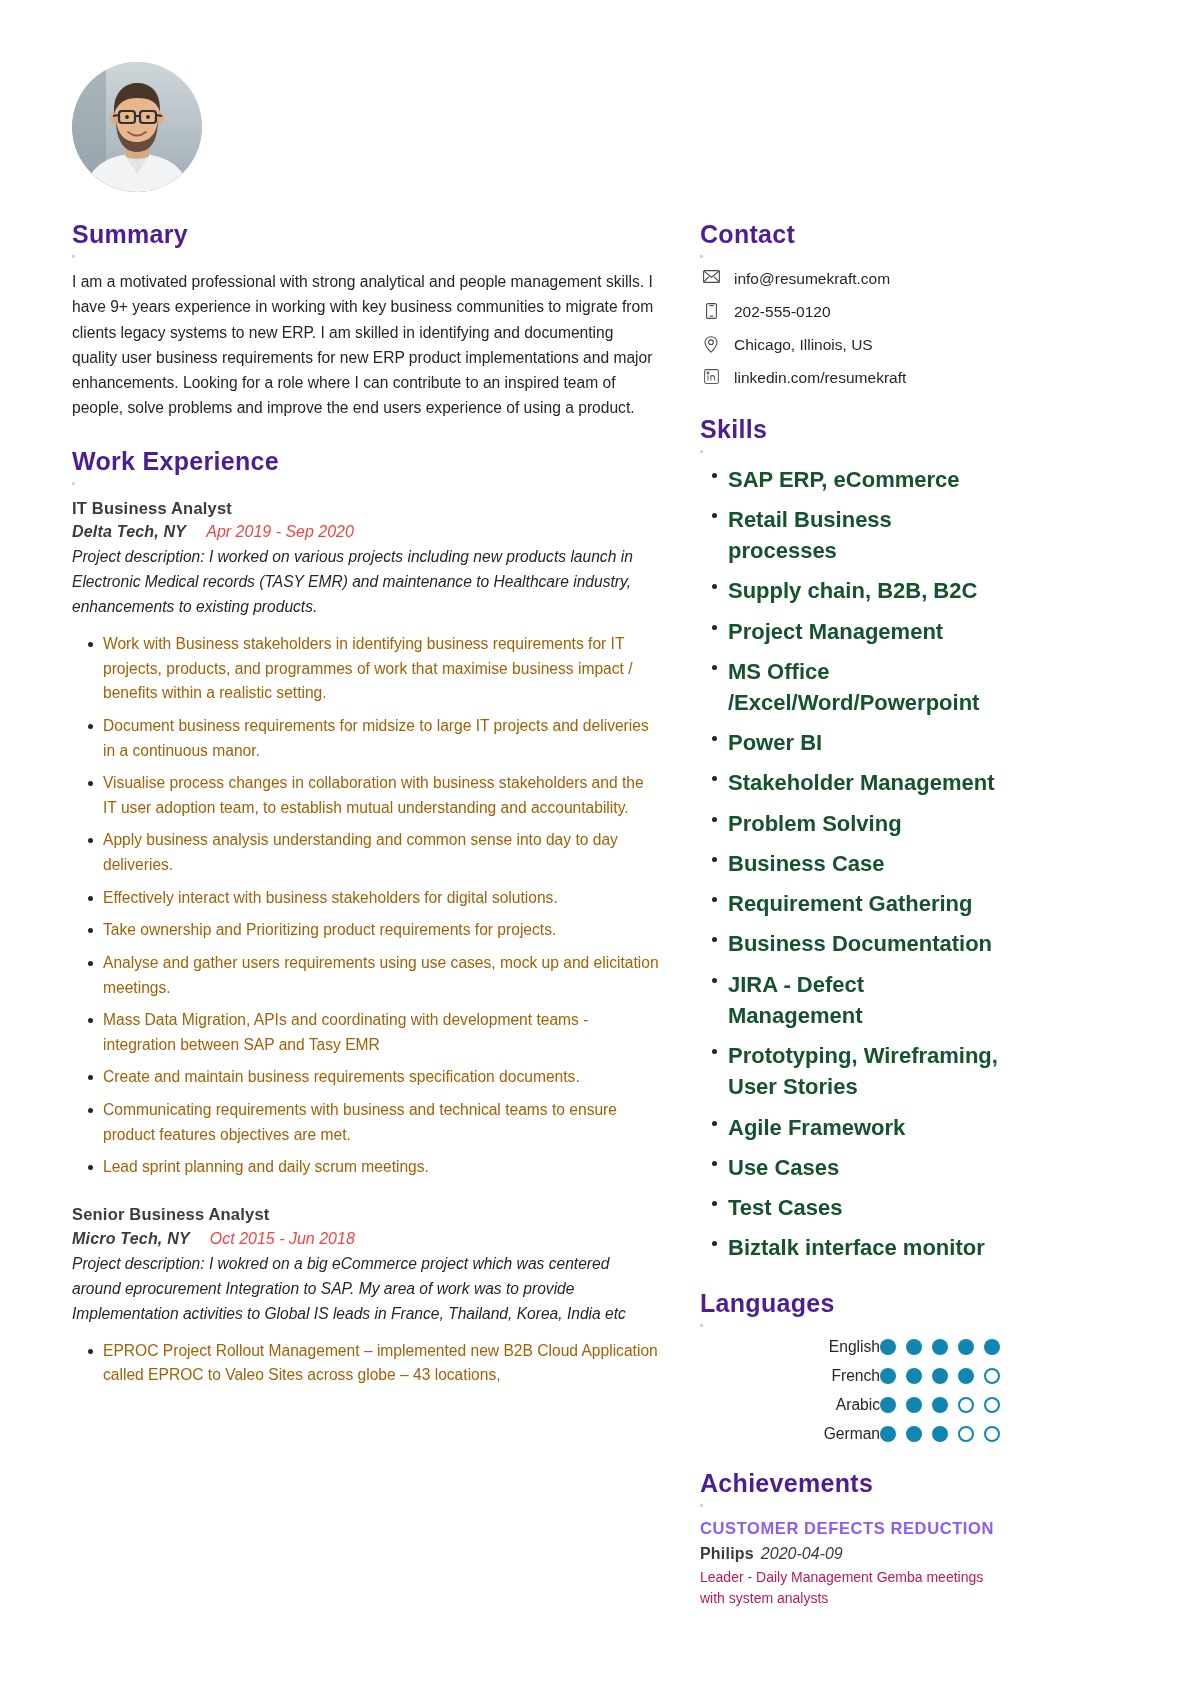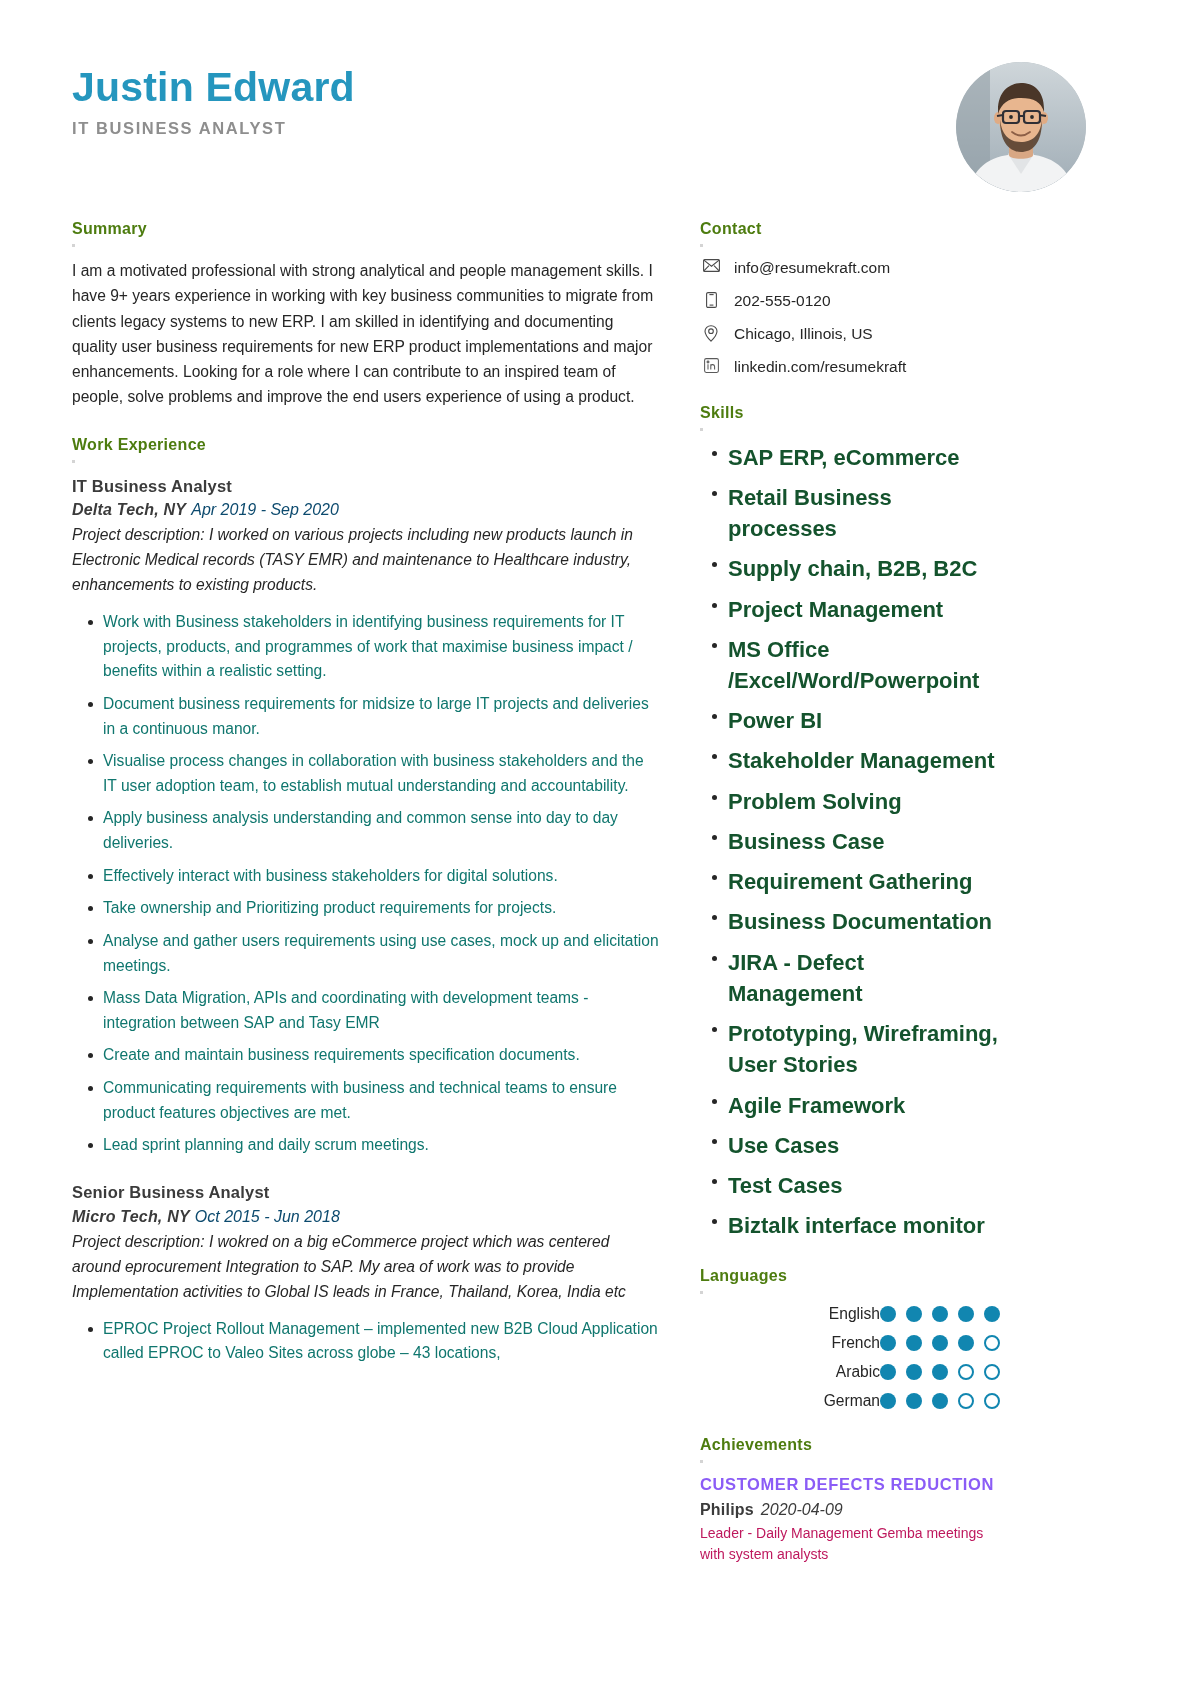--- a/index.html
+++ b/index.html
@@ -61,23 +61,23 @@
   
   .columns {
     display: flex;
     padding: 0 72px 0 72px;
   }
   .col-left { width: 610px; padding-right: 22px; }
   .col-right { width: 318px; padding-left: 18px; }
 
   
   .sec-title {
-    font-size: 16px;
-    font-weight: bold;
-    color: #4d7c0f;
+    font-size: 25px;
+    font-weight: bold;
+    color: #4c1d95;
     letter-spacing: 0.3px;
     margin-bottom: 20px;
     position: relative;
   }
   .sec-title::after {
     content: "";
     position: absolute;
     left: 0; bottom: -9px;
     width: 3px; height: 3px;
     background: #d4d4d4;
@@ -106,42 +106,42 @@
     color: #3b3b3b;
   }
   .job-company {
     font-weight: bold;
     letter-spacing: 0.2px;
     font-style: italic;
   }
   .job-dates {
     font-style: italic;
     font-weight: normal;
-    margin-left: 5px;
-    color: #0c4a6e;
+    margin-left: 20px;
+    color: #ef4444;
   }
   .job-desc {
     font-size: 15.6px;
     font-style: italic;
     line-height: 1.6;
     color: #262626;
     margin-top: 1px;
   }
 
   ul.bullets {
     list-style: none;
     margin-top: 12px;
   }
   ul.bullets li {
     position: relative;
     padding-left: 31px;
     font-size: 15.6px;
     line-height: 1.58;
     margin-bottom: 8px;
-    color: #0f766e;
+    color: #a16207;
   }
   ul.bullets li::before {
     content: "";
     position: absolute;
     left: 16px;
     top: 10px;
     width: 5px; height: 5px;
     border-radius: 50%;
     background: #262626;
   }
@@ -234,24 +234,20 @@
   }
 
   .spacer-sm { height: 14px; }
 </style>
 </head>
 <body>
 
 <div class="page">
 
   <div class="header">
-    <div class="header-left">
-      <div class="name">Justin Edward</div>
-      <div class="job-title">IT BUSINESS ANALYST</div>
-    </div>
     <div class="avatar-wrap">
       <svg class="avatar-svg" viewBox="0 0 130 130">
         <defs>
           <clipPath id="circ">
               <circle cx="65" cy="65" r="65"></circle>
             </clipPath>
           <linearGradient id="bg" x1="0" y1="0" x2="0" y2="1">
             <stop offset="0%" stop-color="#cfd6da"></stop>
             <stop offset="100%" stop-color="#9facb5"></stop>
           </linearGradient>

